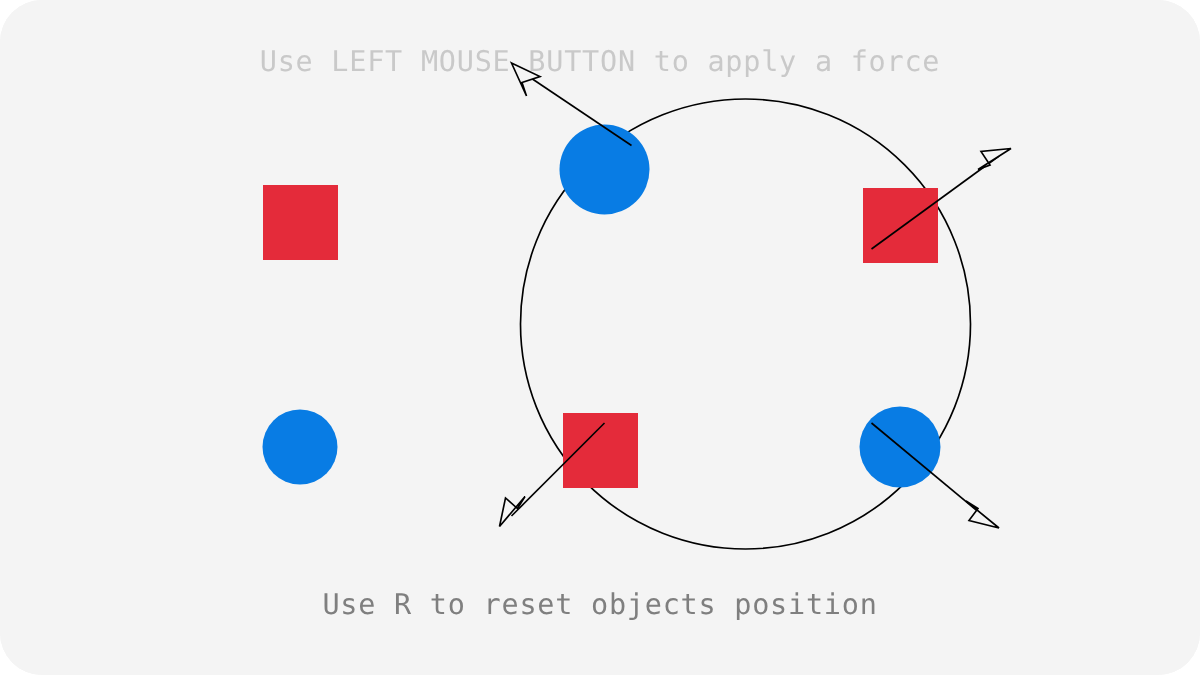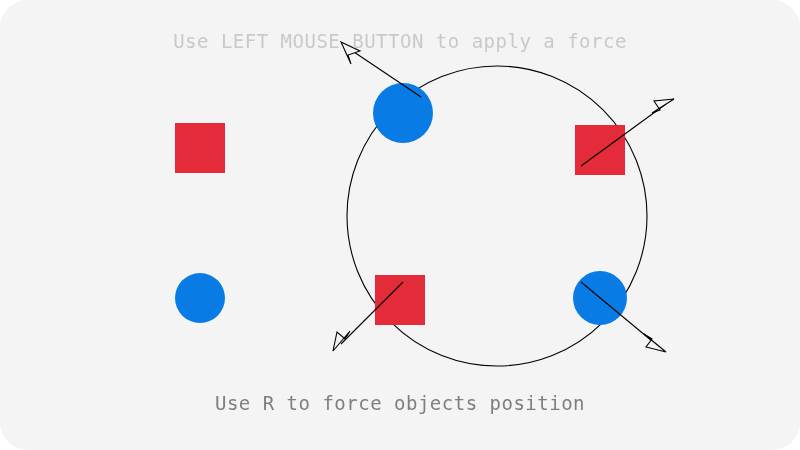--- a/index.html
+++ b/index.html
@@ -81,15 +81,15 @@
       <polygon points="341,42 360,51 348,55 351,64"></polygon>
       <polygon points="674,99 654,101 660,110 652,113"></polygon>
       <polygon points="333,351 337,332 345,339 350,331"></polygon>
       <polygon points="666,352 646,347 652,339 644,334"></polygon>
     </g>
 
   </svg>
 
   <div class="hint-text" id="hint-top" style="color: rgb(201, 201, 201); top: 30px;">Use LEFT MOUSE BUTTON to apply a force</div>
 
-  <div class="hint-text" id="hint-bottom" style="color: rgb(127, 127, 127); top: 392px;">Use R to force objects position</div>
+  <div class="hint-text" id="hint-bottom" style="color: rgb(127, 127, 127); top: 392px;">Use R to reset objects position</div>
 
 </div>
 
 </body></html>

